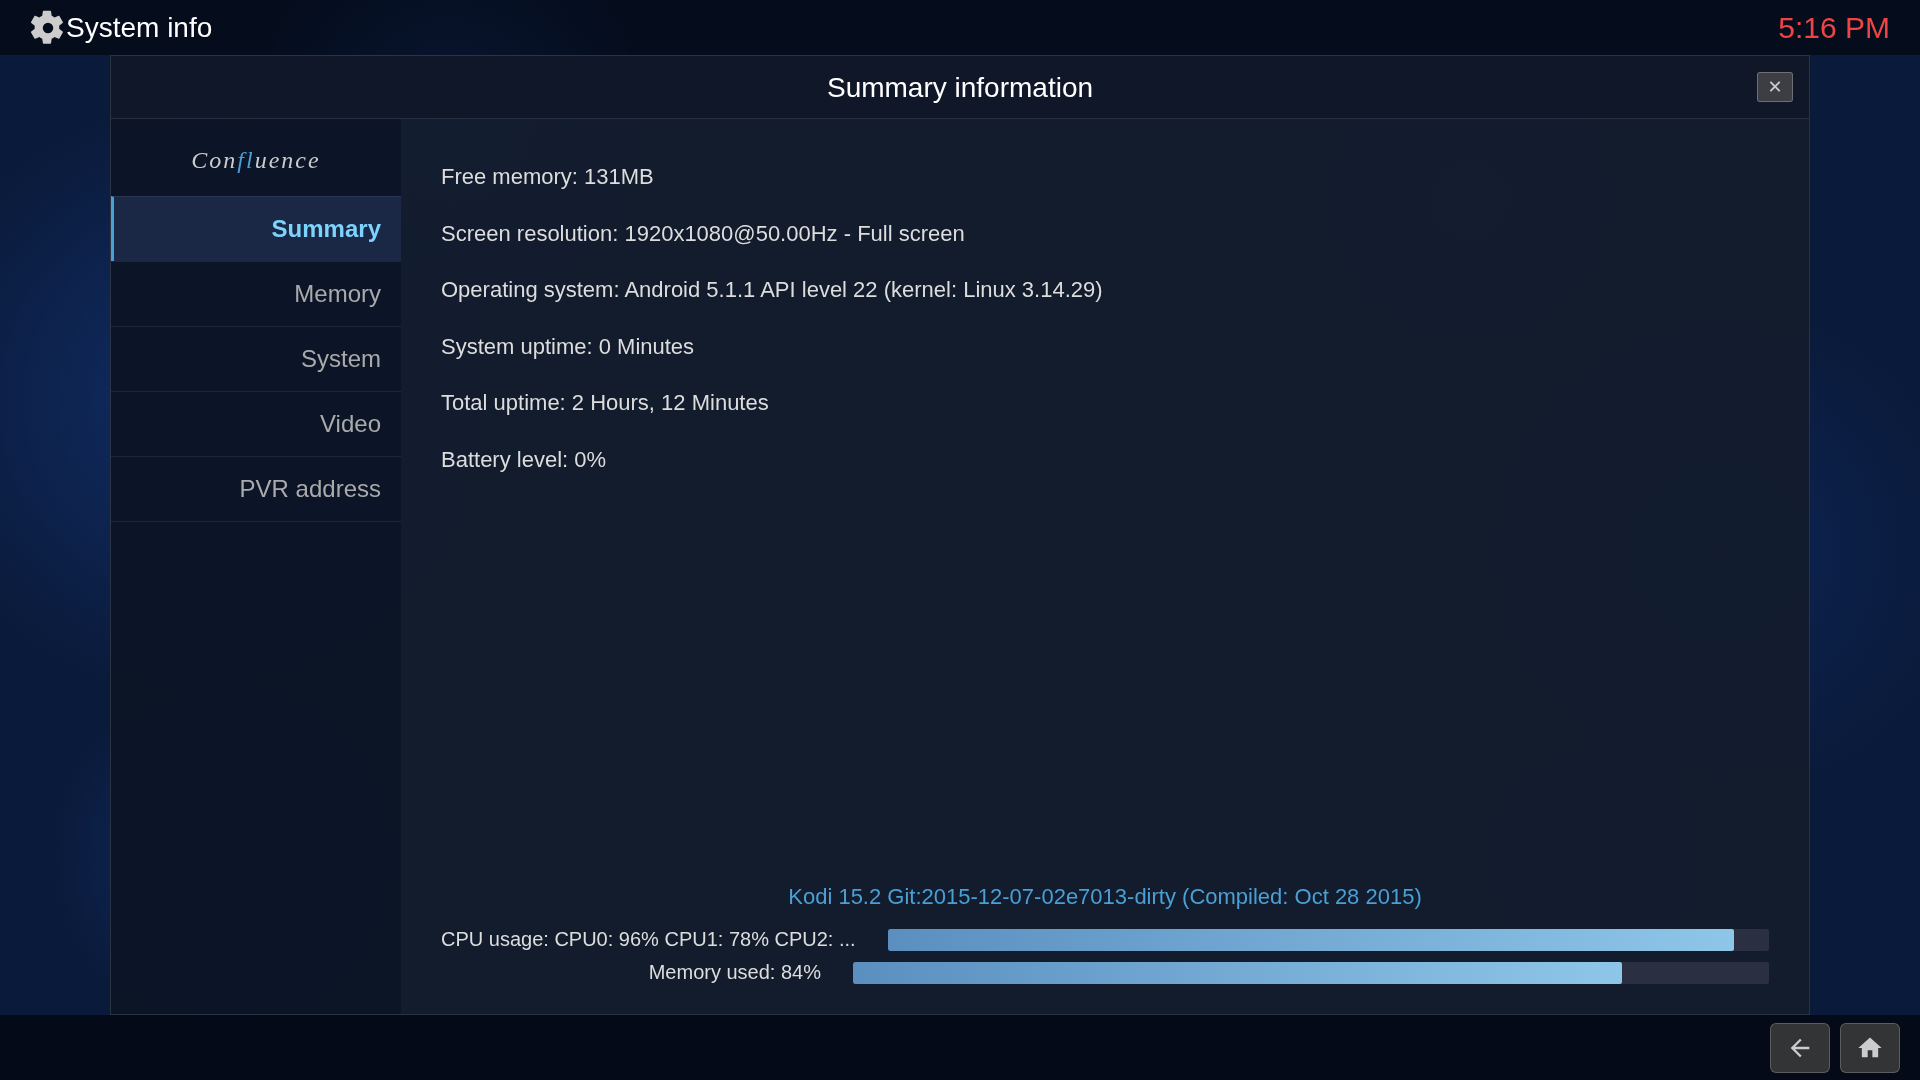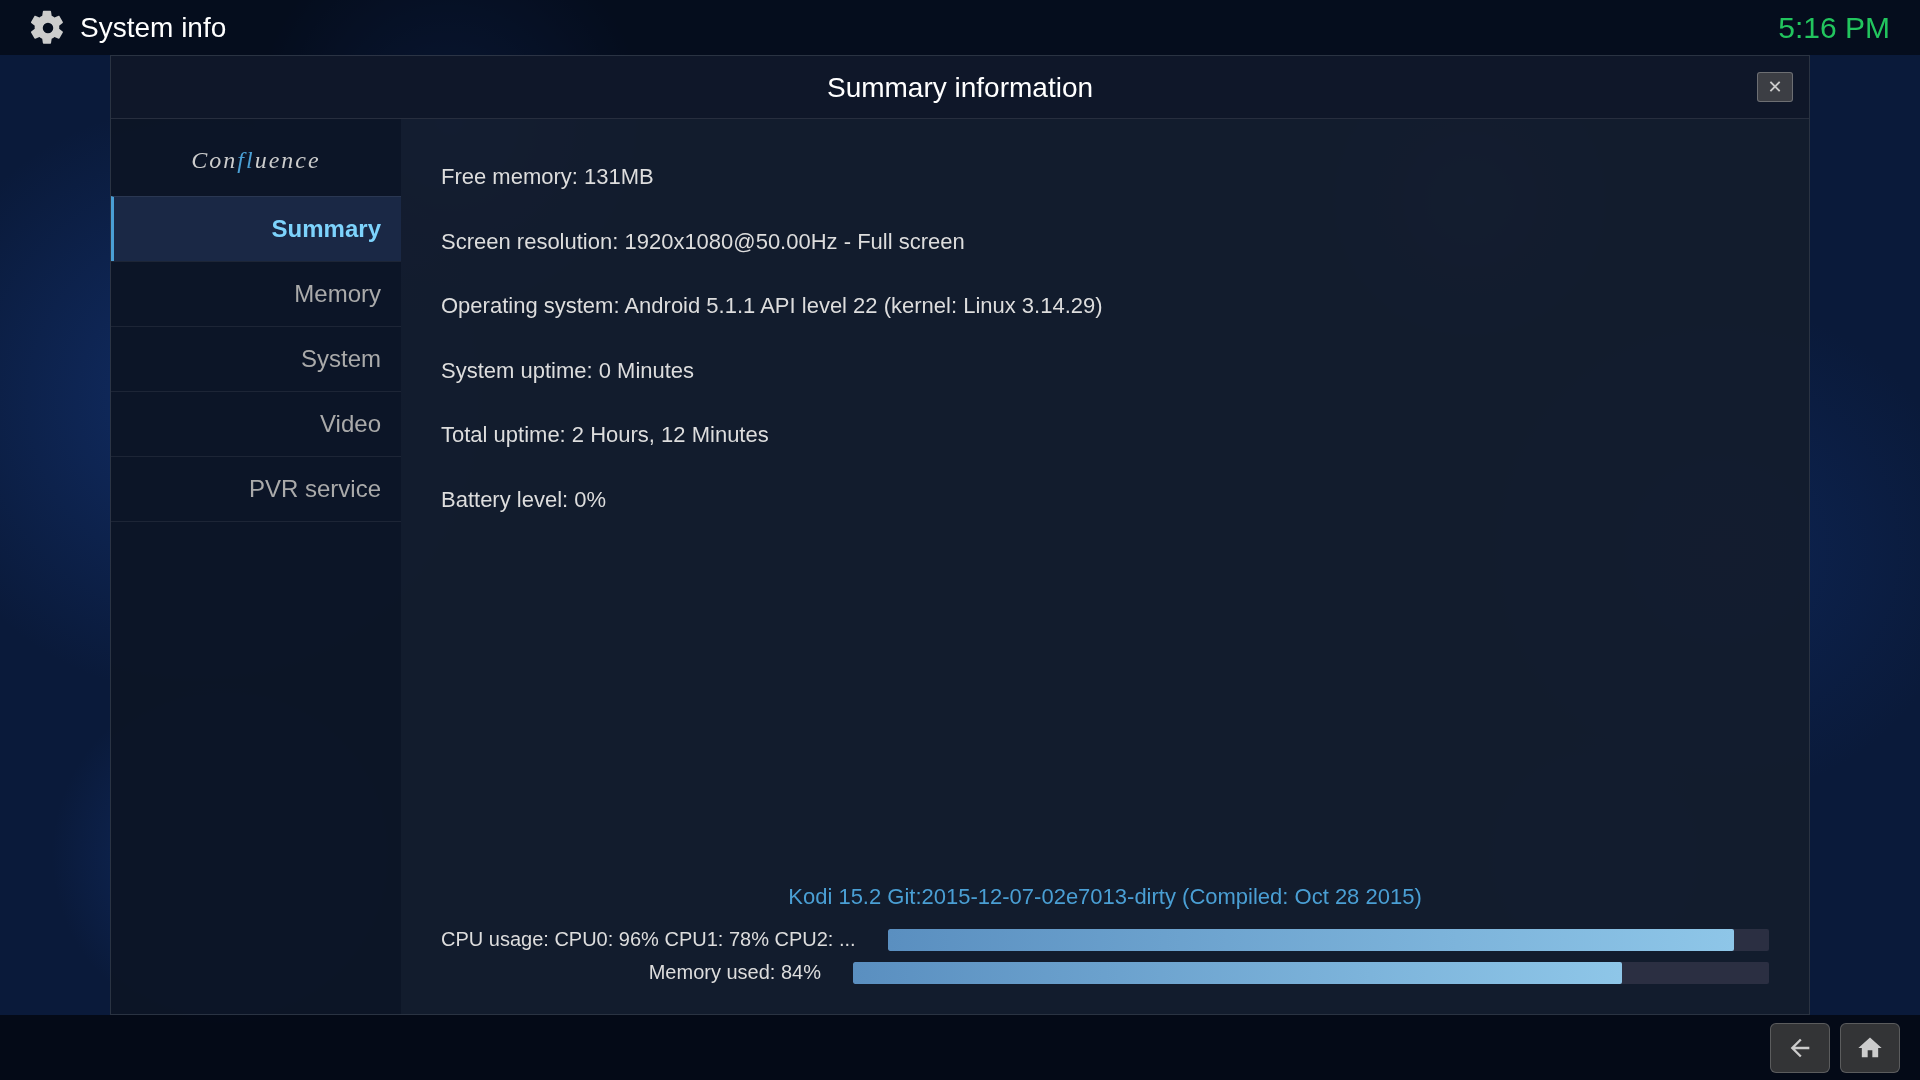--- a/index.html
+++ b/index.html
@@ -35,33 +35,32 @@
       background: rgba(0,0,0,0.5);
       display: flex;
       align-items: center;
       justify-content: space-between;
       padding: 0 30px;
       z-index: 10;
     }
     .top-bar-left {
       display: flex;
       align-items: center;
-      gap: 14px;
     }
     .gear-icon {
       width: 36px;
       height: 36px;
     }
     .top-bar-title {
       color: #fff;
       font-size: 28px;
       font-weight: normal;
     }
     .top-bar-time {
-      color: #22c55e;
+      color: #ef4444;
       font-size: 30px;
       font-weight: normal;
     }
 
     
     .bottom-bar {
       position: absolute;
       bottom: 0;
       left: 0;
       right: 0;
@@ -194,21 +193,21 @@
       flex: 1;
       padding: 30px 40px 20px 40px;
       display: flex;
       flex-direction: column;
       justify-content: space-between;
       overflow: hidden;
     }
     .info-list {
       display: flex;
       flex-direction: column;
-      gap: 8px;
+      gap: 0;
     }
     .info-row {
       color: #ddd;
       font-size: 22px;
       padding: 14px 0;
       line-height: 1.3;
     }
 
     
     .bottom-info {
@@ -286,21 +285,21 @@
       <div class="sidebar-item">
         <span>Memory</span>
       </div>
       <div class="sidebar-item">
         <span>System</span>
       </div>
       <div class="sidebar-item">
         <span>Video</span>
       </div>
       <div class="sidebar-item">
-        <span>PVR service</span>
+        <span>PVR address</span>
       </div>
     </div>
 
     <div class="content-area">
       <div class="info-list">
         <div class="info-row">Free memory: 131MB</div>
         <div class="info-row">Screen resolution: 1920x1080@50.00Hz - Full screen</div>
         <div class="info-row">Operating system: Android 5.1.1 API level 22 (kernel: Linux 3.14.29)</div>
         <div class="info-row">System uptime: 0 Minutes</div>
         <div class="info-row">Total uptime: 2 Hours, 12 Minutes</div>

